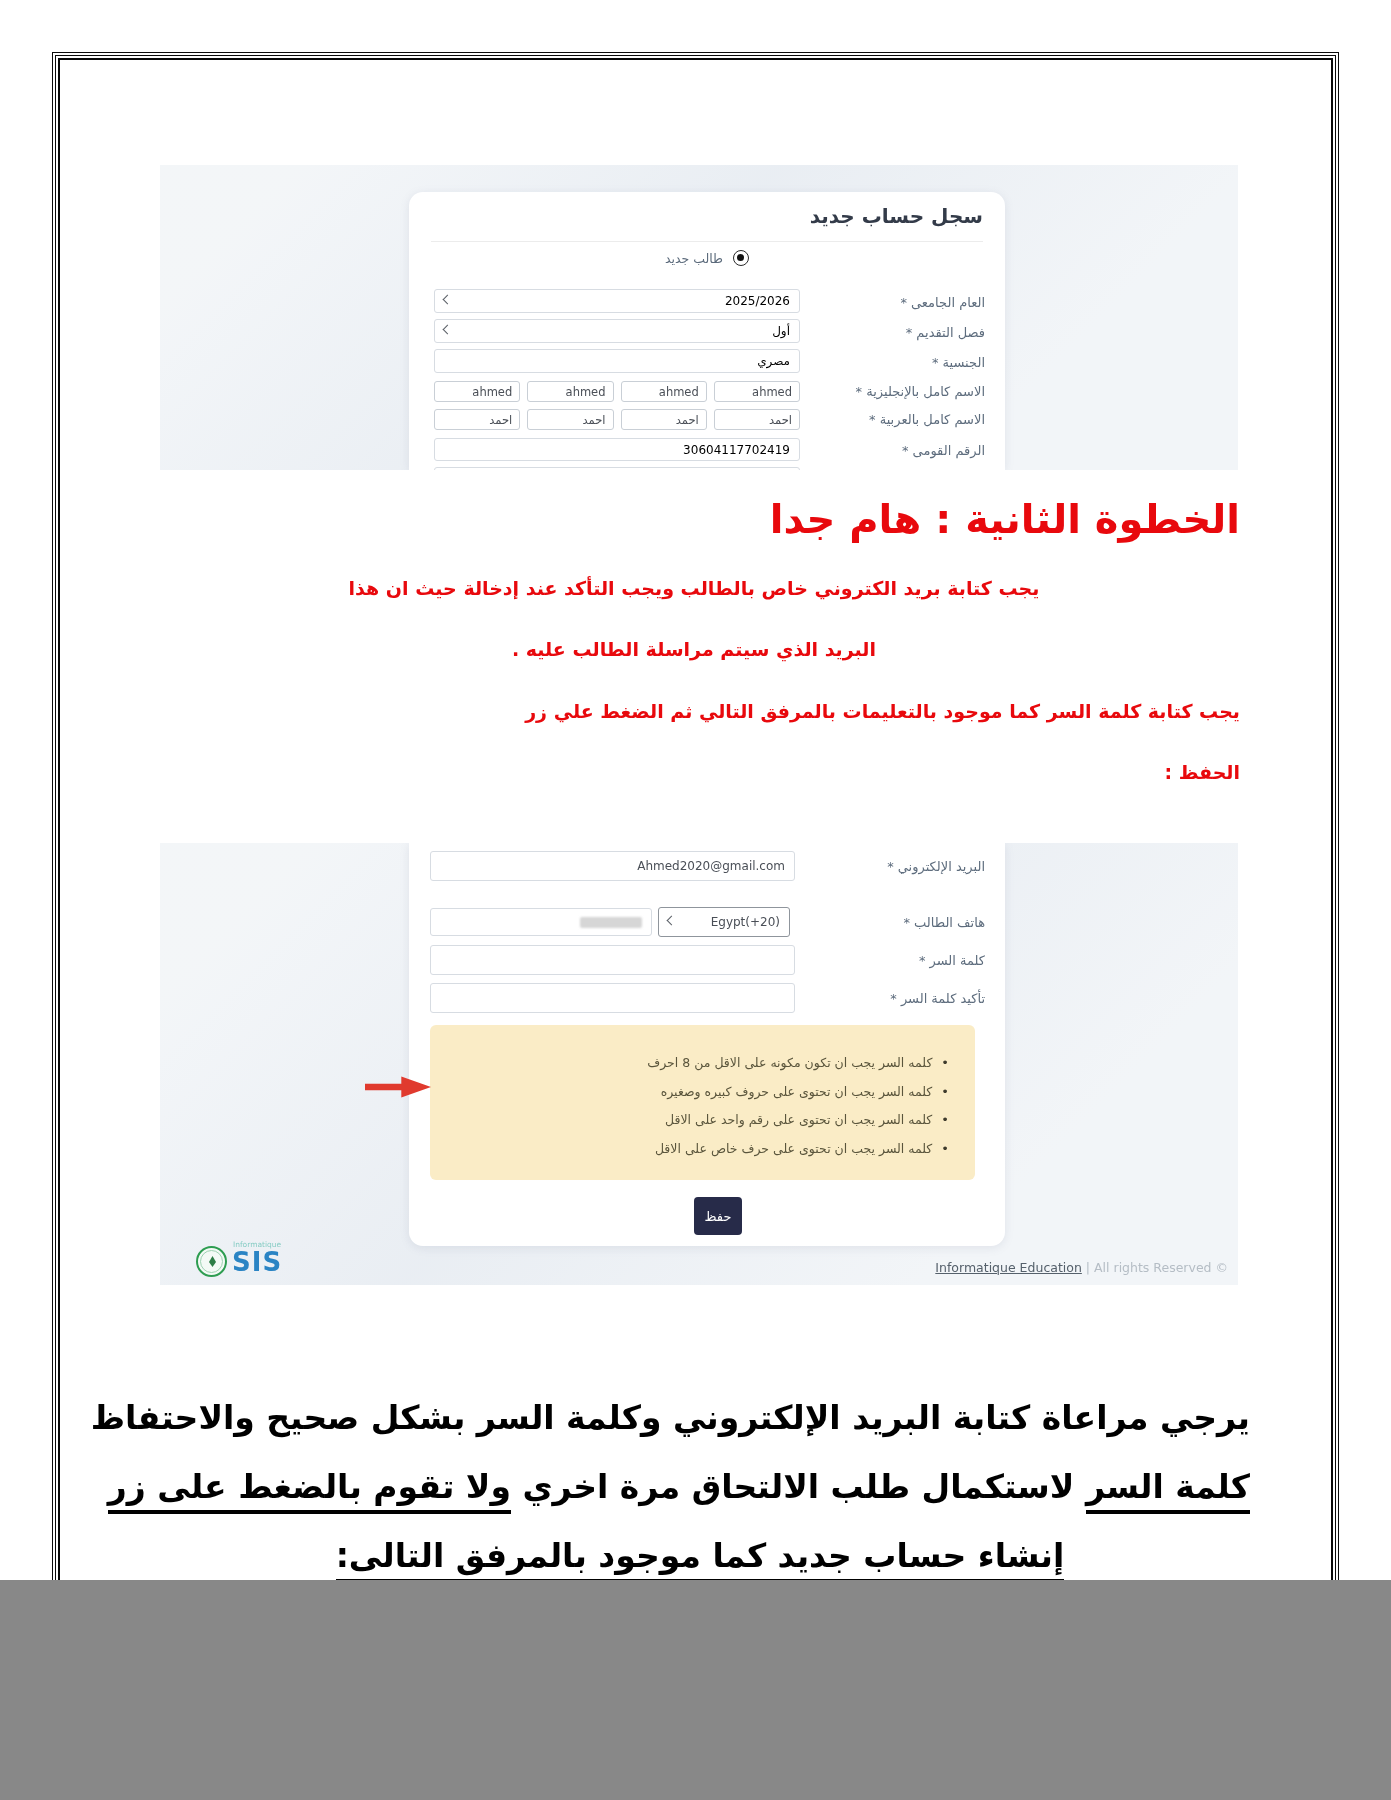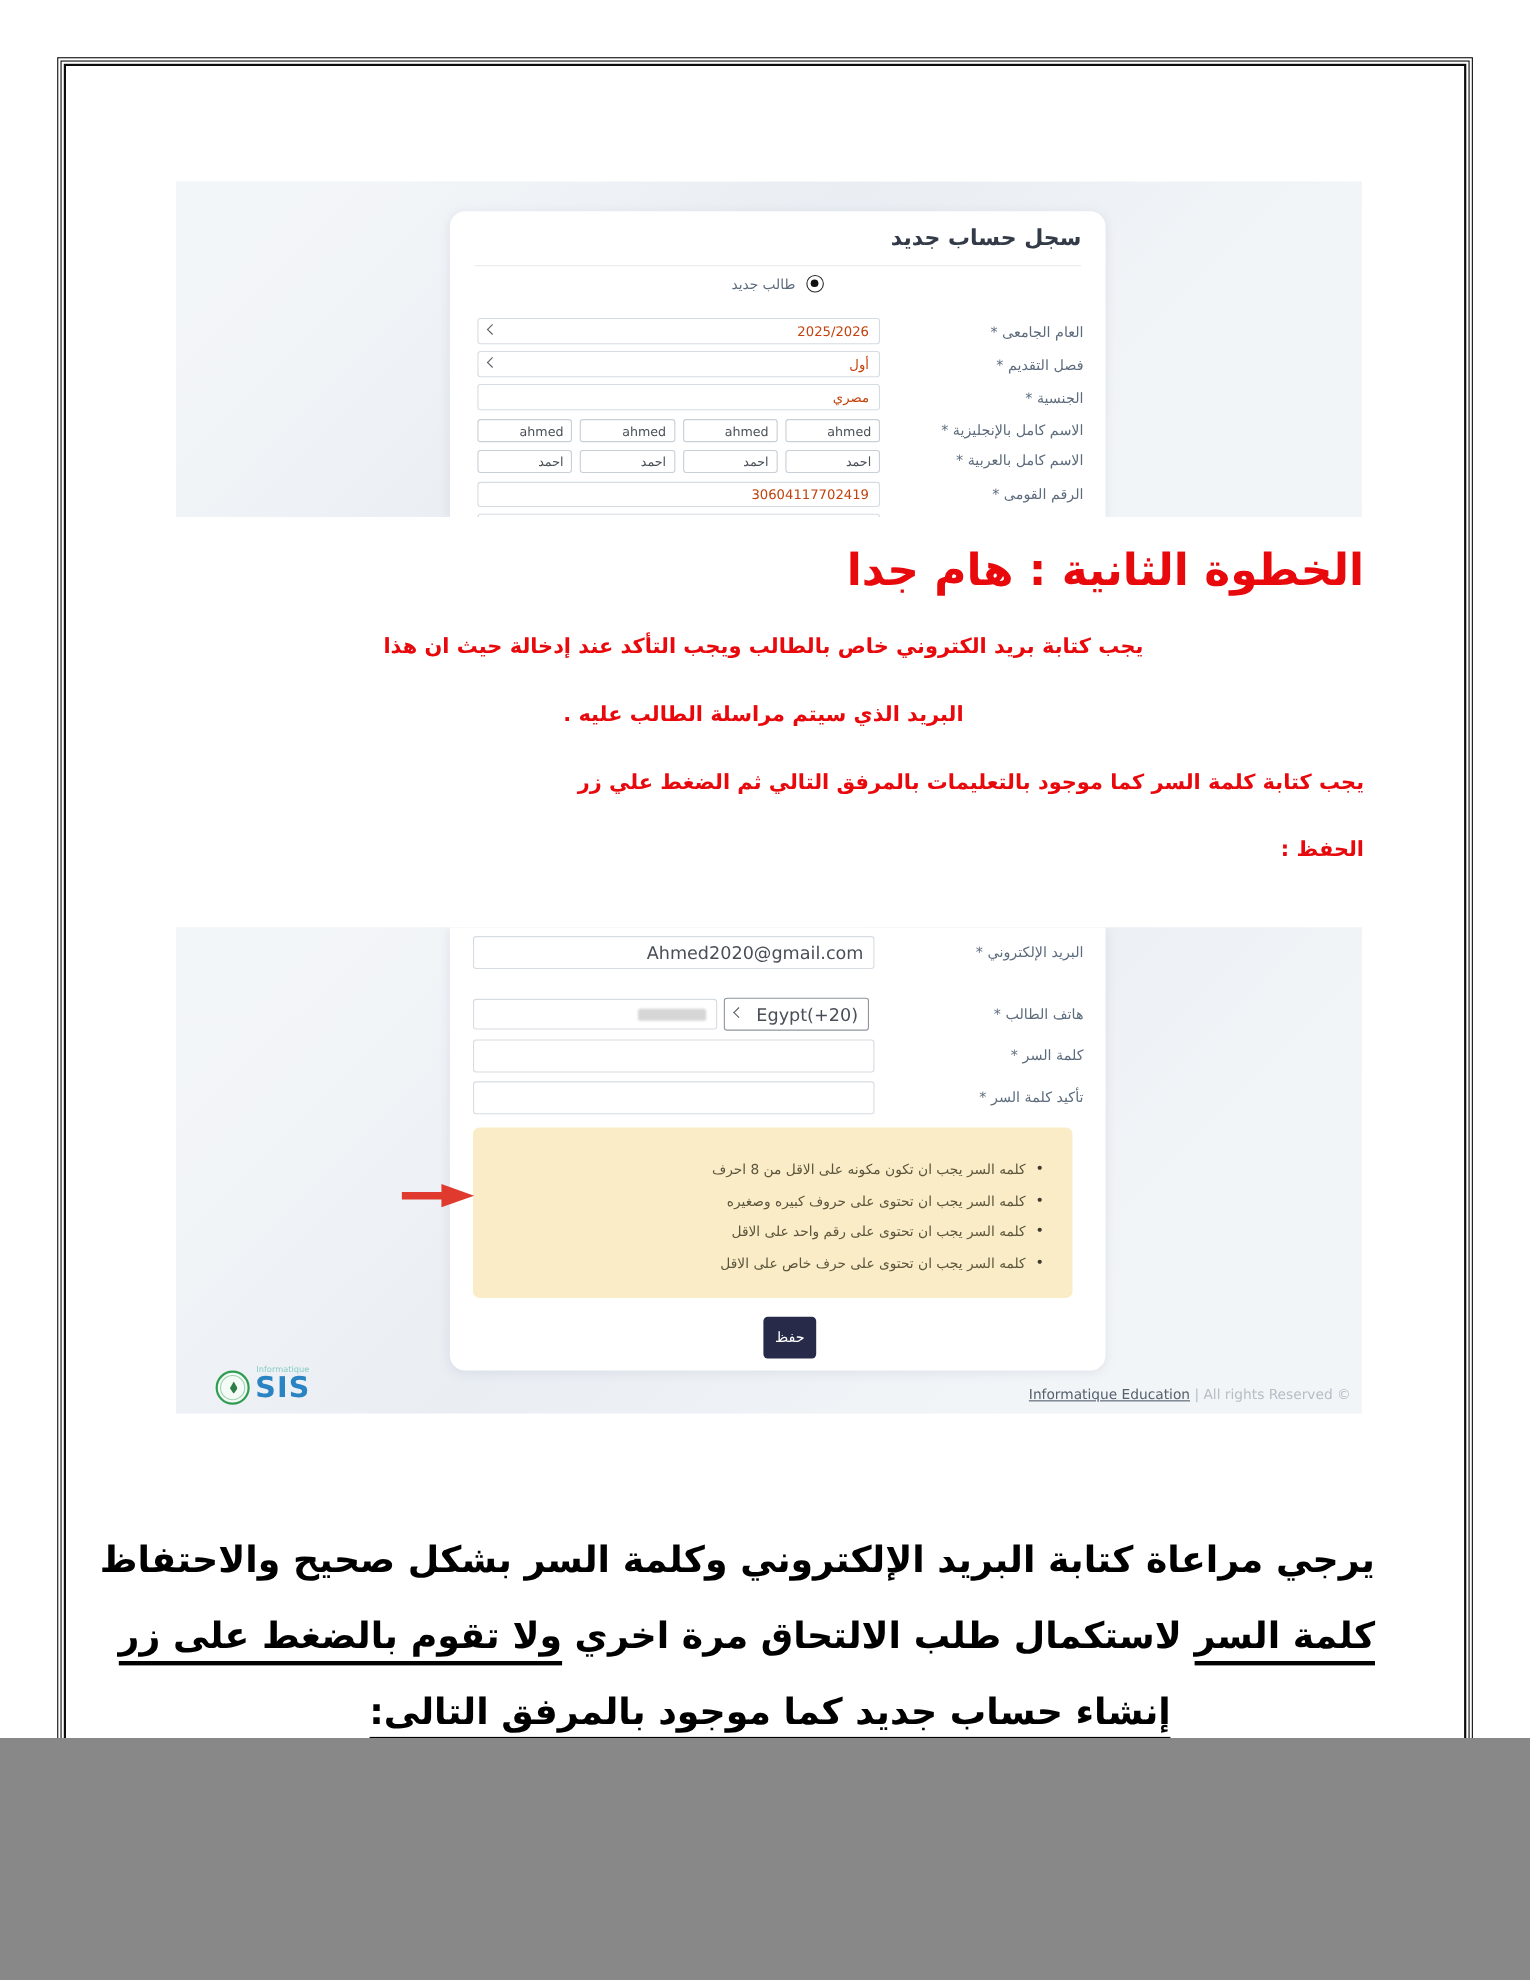--- a/index.html
+++ b/index.html
@@ -25,27 +25,27 @@
   .card-title { position:absolute; right:22px; top:12px; font-size:20px; font-weight:bold; color:#333b49; direction:rtl; }
   .card-rule  { position:absolute; left:22px; right:22px; top:49px; border-top:1px solid #ececec; }
 
   .radio-row { position:absolute; left:0; right:0; top:58px; display:flex; justify-content:center; align-items:center; gap:10px; direction:rtl; }
   .radio { width:16px; height:16px; border:1.6px solid #2a2a2a; border-radius:50%; position:relative; background:#fff; }
   .radio::after { content:""; position:absolute; left:3px; top:3px; width:7px; height:7px; background:#111; border-radius:50%; }
   .radio-label { font-size:12.5px; color:#5c6b7c; }
 
   .f-label { position:absolute; right:20px; width:172px; text-align:right; direction:rtl; font-size:13px; color:#5d6c7d; }
   .field { position:absolute; left:25px; width:366px; background:#fff; border:1px solid #d7dce2; border-radius:3px;
-           display:flex; align-items:center; justify-content:space-between; direction:rtl; padding:0 9px; font-size:12px; color:#c2410c; }
+           display:flex; align-items:center; justify-content:space-between; direction:rtl; padding:0 9px; font-size:12px; color:#000000; }
   .chev { width:7px; height:7px; border-left:1.6px solid #5a5f66; border-bottom:1.6px solid #5a5f66; transform:rotate(45deg); margin-bottom:3px; }
   .multi { position:absolute; left:25px; width:366px; display:flex; gap:7px; direction:rtl; }
   .multi .mini { flex:1; height:21px; border:1px solid #c9cfd6; border-radius:3px; background:#fff; display:flex; align-items:center; justify-content:flex-start; direction:rtl; padding:0 7px; font-size:11.5px; color:#4a4f57; }
 
   
-  .field2 { position:absolute; background:#fff; border:1px solid #d7dce2; border-radius:3px; display:flex; align-items:center; direction:rtl; padding:0 9px; font-size:16px; color:#4a4f57; }
+  .field2 { position:absolute; background:#fff; border:1px solid #d7dce2; border-radius:3px; display:flex; align-items:center; direction:rtl; padding:0 9px; font-size:12px; color:#4a4f57; }
   .pill { width:62px; height:11px; background:#d6d6d6; border-radius:2px; filter:blur(1.2px); }
   .yellow-box { position:absolute; left:21px; top:182px; width:545px; height:155px; background:#faecc6; border-radius:6px; direction:rtl; padding:24px 26px 0 20px; }
   .rule-line { display:flex; gap:9px; direction:rtl; font-size:12.5px; color:#5a553c; line-height:28.5px; }
   .rule-line .dot { color:#3e3b2c; font-size:13px; }
   .save-btn { position:absolute; left:285px; top:354px; width:48px; height:38px; background:#272b49; border:none; border-radius:4px;
               color:#fff; font-size:13px; font-family:"DejaVu Sans",sans-serif; cursor:pointer; }
   .red-arrow { position:absolute; left:205px; top:232px; width:66px; height:24px; background:#e03a2e;
                clip-path: polygon(0 36%, 55% 36%, 55% 6%, 100% 50%, 55% 94%, 55% 64%, 0 64%); }
 
   .sis-logo { position:absolute; left:36px; top:403px; display:flex; align-items:center; gap:5px; }

